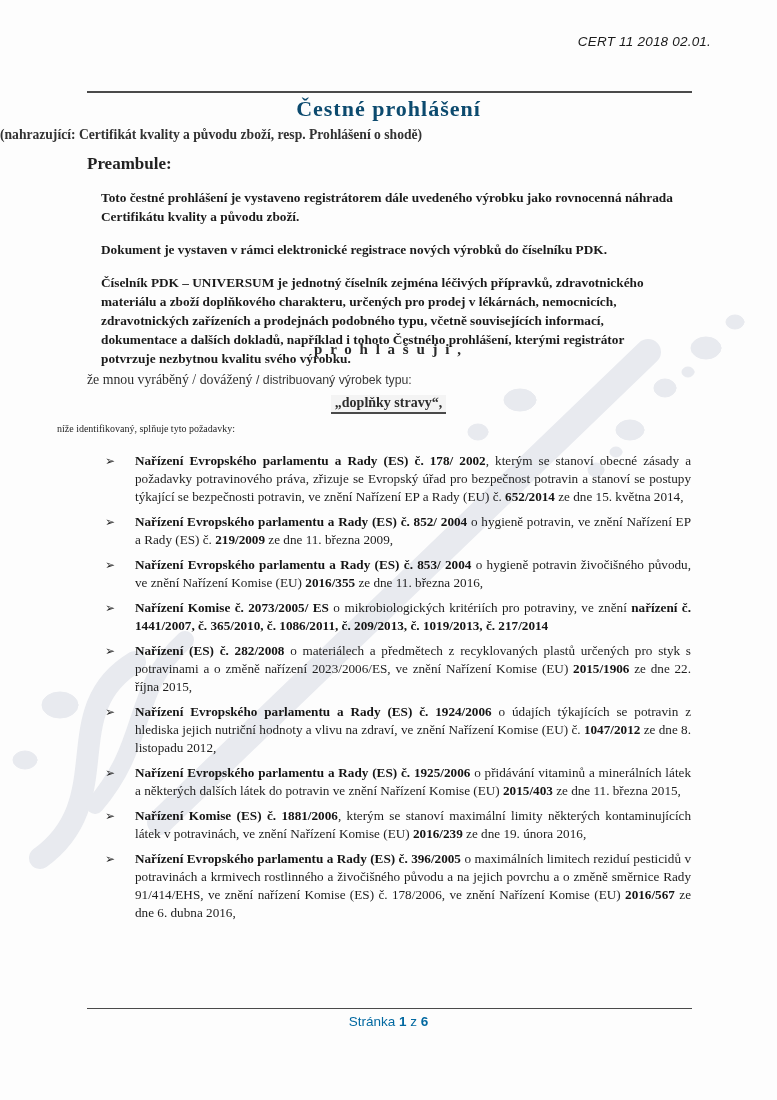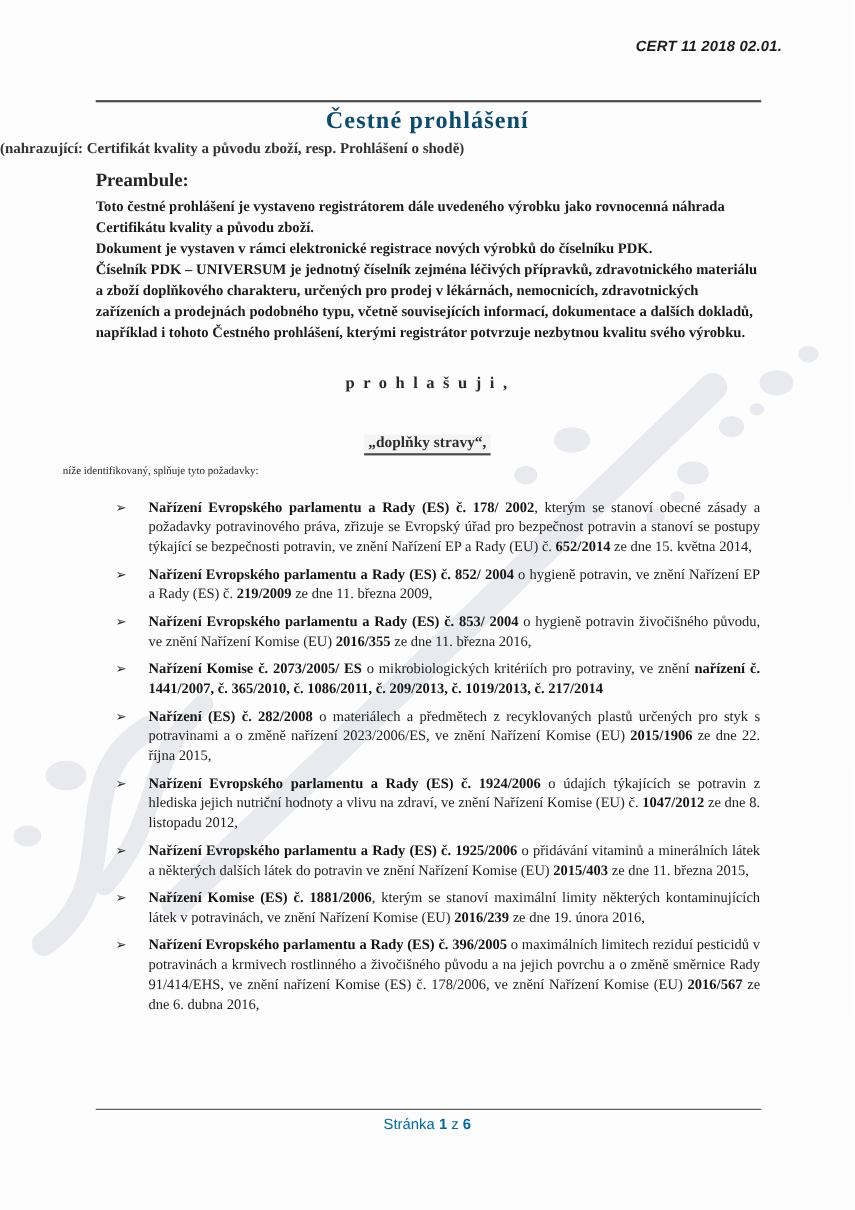--- a/index.html
+++ b/index.html
@@ -11,21 +11,21 @@
     color:#1e1e1e;
     overflow:hidden;
   }
   .layer{position:absolute;inset:0;}
   .wm{z-index:0;pointer-events:none;}
   .content{z-index:1;}
 
   .cert-ref{
     position:absolute;top:34px;right:66px;
     font-family:"Liberation Sans", sans-serif;
-    font-style:italic;font-weight:700;font-size:13.5px;color:#1c1c1c;
+    font-style:italic;font-weight:400;font-size:13.5px;color:#1c1c1c;
     letter-spacing:.2px;
   }
   .rule{position:absolute;left:87px;width:605px;border-top:2px solid #4a4a4a;}
   .rule-top{top:91px;}
   .rule-bottom{top:1008px;border-top-width:1.6px;}
 
   .doc-title{
     position:absolute;top:96px;left:0;width:100%;
     text-align:center;font-weight:bold;font-size:22px;color:#0c4a6e;
     letter-spacing:1px;
@@ -33,21 +33,21 @@
   .doc-subtitle{
     position:absolute;top:127px;left:0;width:100%;
     text-align:left;font-weight:bold;font-size:13.6px;color:#323232;
   }
 
   .preamble{position:absolute;top:154px;left:87px;width:608px;}
   .preamble h2{
     margin:0 0 4px 0;font-size:17px;font-weight:bold;color:#222;
   }
   .preamble p{
-    margin:0;font-size:13.3px;line-height:19px;font-weight:600;color:#1b1b1b;
+    margin:14px;font-size:13.3px;line-height:19px;font-weight:600;color:#1b1b1b;
   }
 
   .decl-intro{
     position:absolute;top:306px;left:145px;
     font-size:13.5px;color:#3d3d3d;
   }
   .decl-verb{
     position:absolute;top:341px;left:0;width:100%;
     text-align:center;font-weight:bold;font-size:15px;color:#2a2a2a;
     letter-spacing:2px;
@@ -122,20 +122,23 @@
     <div class="preamble">
       <h2>Preambule:</h2>
       <p>Toto čestné prohlášení je vystaveno registrátorem dále uvedeného výrobku jako rovnocenná náhrada Certifikátu kvality a původu zboží.</p>
       <p>Dokument je vystaven v rámci elektronické registrace nových výrobků do číselníku PDK.</p>
       <p>Číselník PDK – UNIVERSUM je jednotný číselník zejména léčivých přípravků, zdravotnického materiálu a zboží doplňkového charakteru, určených pro prodej v lékárnách, nemocnicích, zdravotnických zařízeních a prodejnách podobného typu, včetně souvisejících informací, dokumentace a dalších dokladů, například i tohoto Čestného prohlášení, kterými registrátor potvrzuje nezbytnou kvalitu svého výrobku.</p>
     </div>
 
 
     <div class="decl-verb">p r o h l a š u j i ,</div>
 
+    <div class="product-line">
+      <span>že mnou vyráběný / dovážený </span><span class="sans">/ distribuovaný výrobek typu:</span>
+    </div>
 
     <div class="product-name-wrap">
       <span class="product-name">„doplňky stravy“,</span>
     </div>
 
     <div class="req-intro">níže identifikovaný, splňuje tyto požadavky:</div>
 
     <div class="req-list">
         <div class="req-item">
           <span class="req-marker">➢</span>

